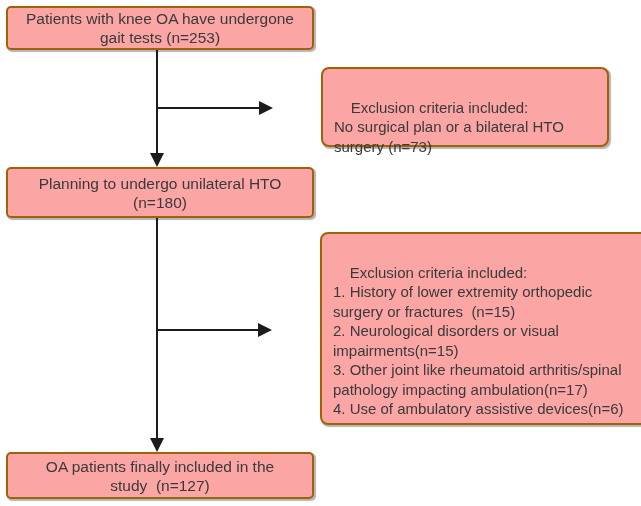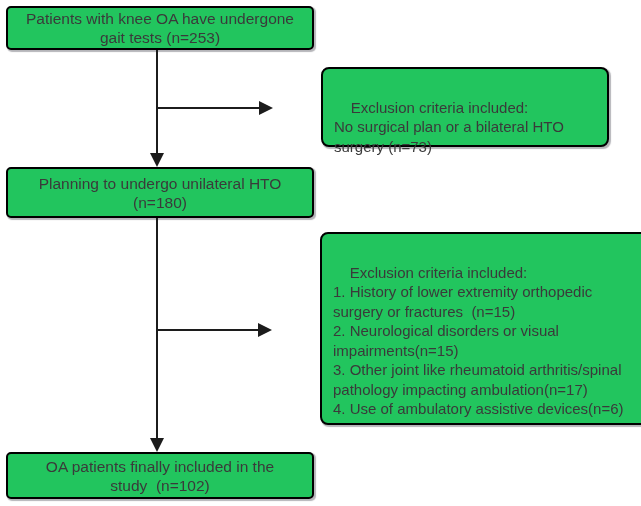--- a/index.html
+++ b/index.html
@@ -12,22 +12,22 @@
     width: 641px;
     height: 506px;
     background: #ffffff;
     font-family: "Liberation Sans", "DejaVu Sans", sans-serif;
     color: #3a3a3a;
     overflow: hidden;
   }
   .box {
     position: absolute;
     box-sizing: border-box;
-    border: 2px solid #000000;
-    background: #22c55e;
+    border: 2px solid #a16207;
+    background: #fca5a5;
     box-shadow: 1.5px 1.5px 1px rgba(90,92,100,0.45);
     white-space: pre-wrap;
   }
   .box.centered {
     border-radius: 5px;
     display: flex;
     align-items: center;
     justify-content: center;
     text-align: center;
     font-size: 15.5px;
@@ -113,16 +113,16 @@
 surgery or fractures  (n=15)
 2. Neurological disorders or visual
 impairments(n=15)
 3. Other joint like rheumatoid arthritis/spinal
 pathology impacting ambulation(n=17)
 4. Use of ambulatory assistive devices(n=6)</span>
   </div>
 
   <div id="box-final" class="box centered">
     <span>OA patients finally included in the
-study  (n=102)</span>
+study  (n=127)</span>
   </div>
 
 </div>
 
 </body></html>

